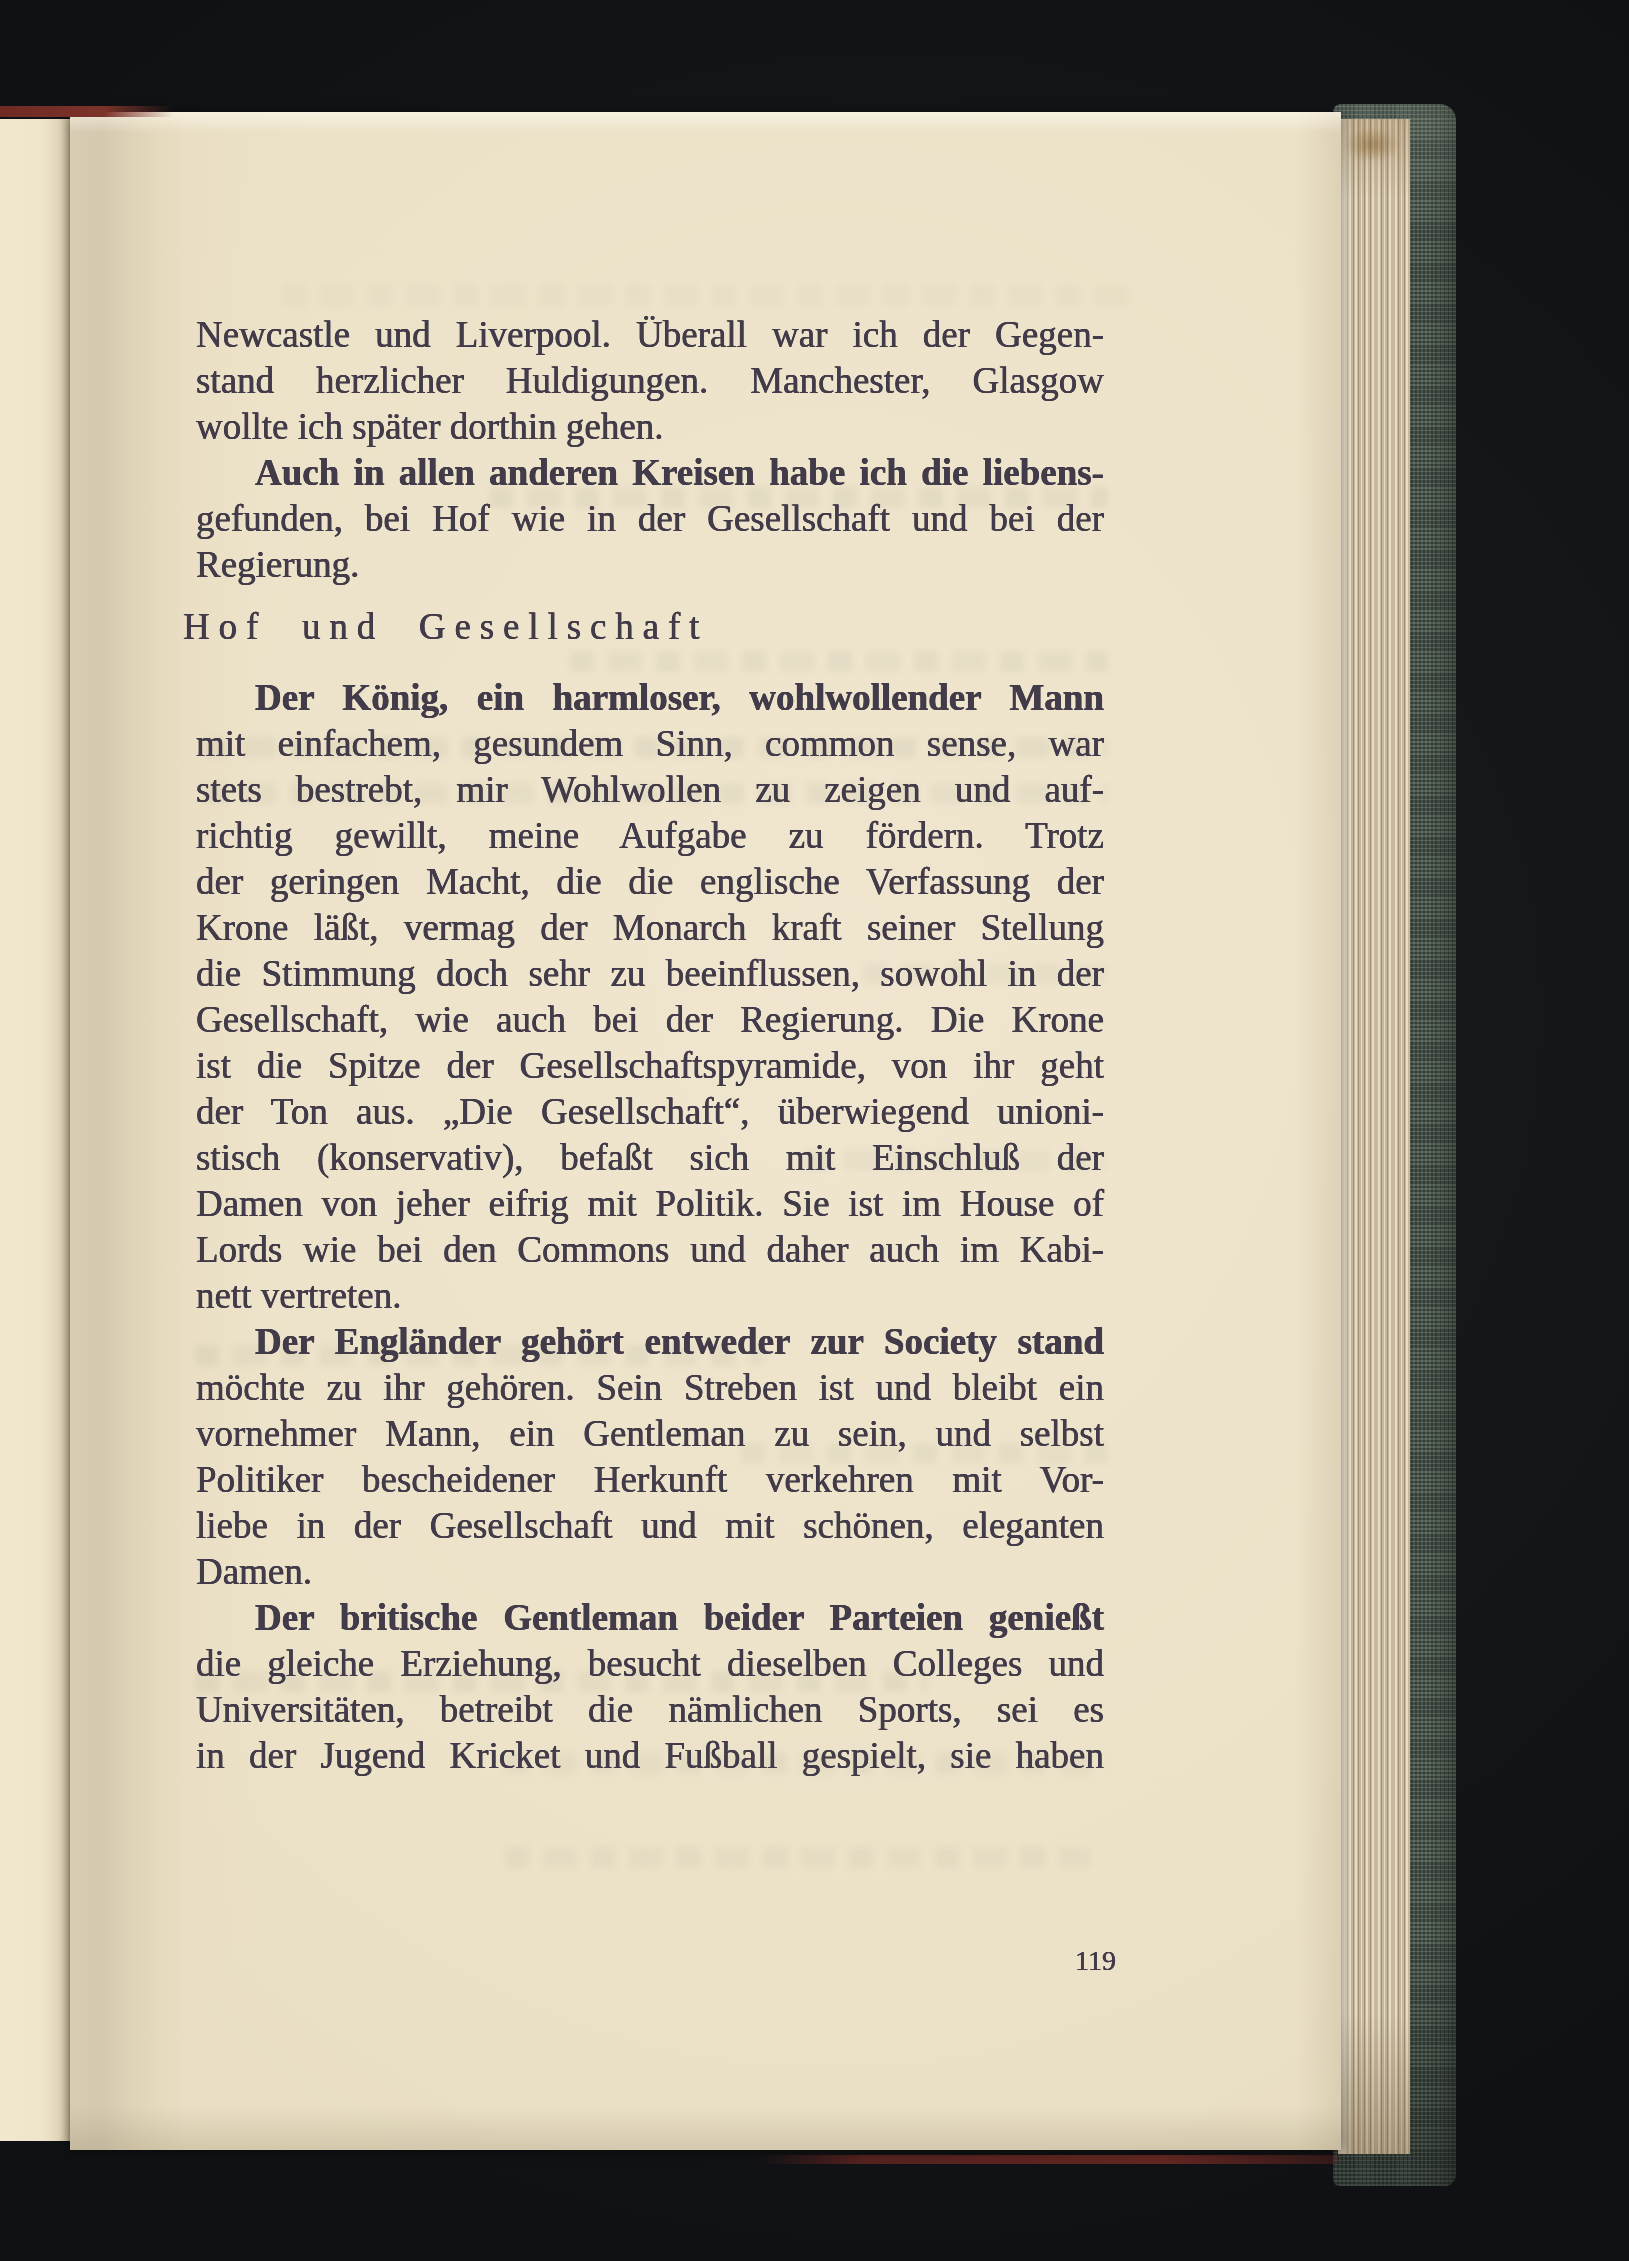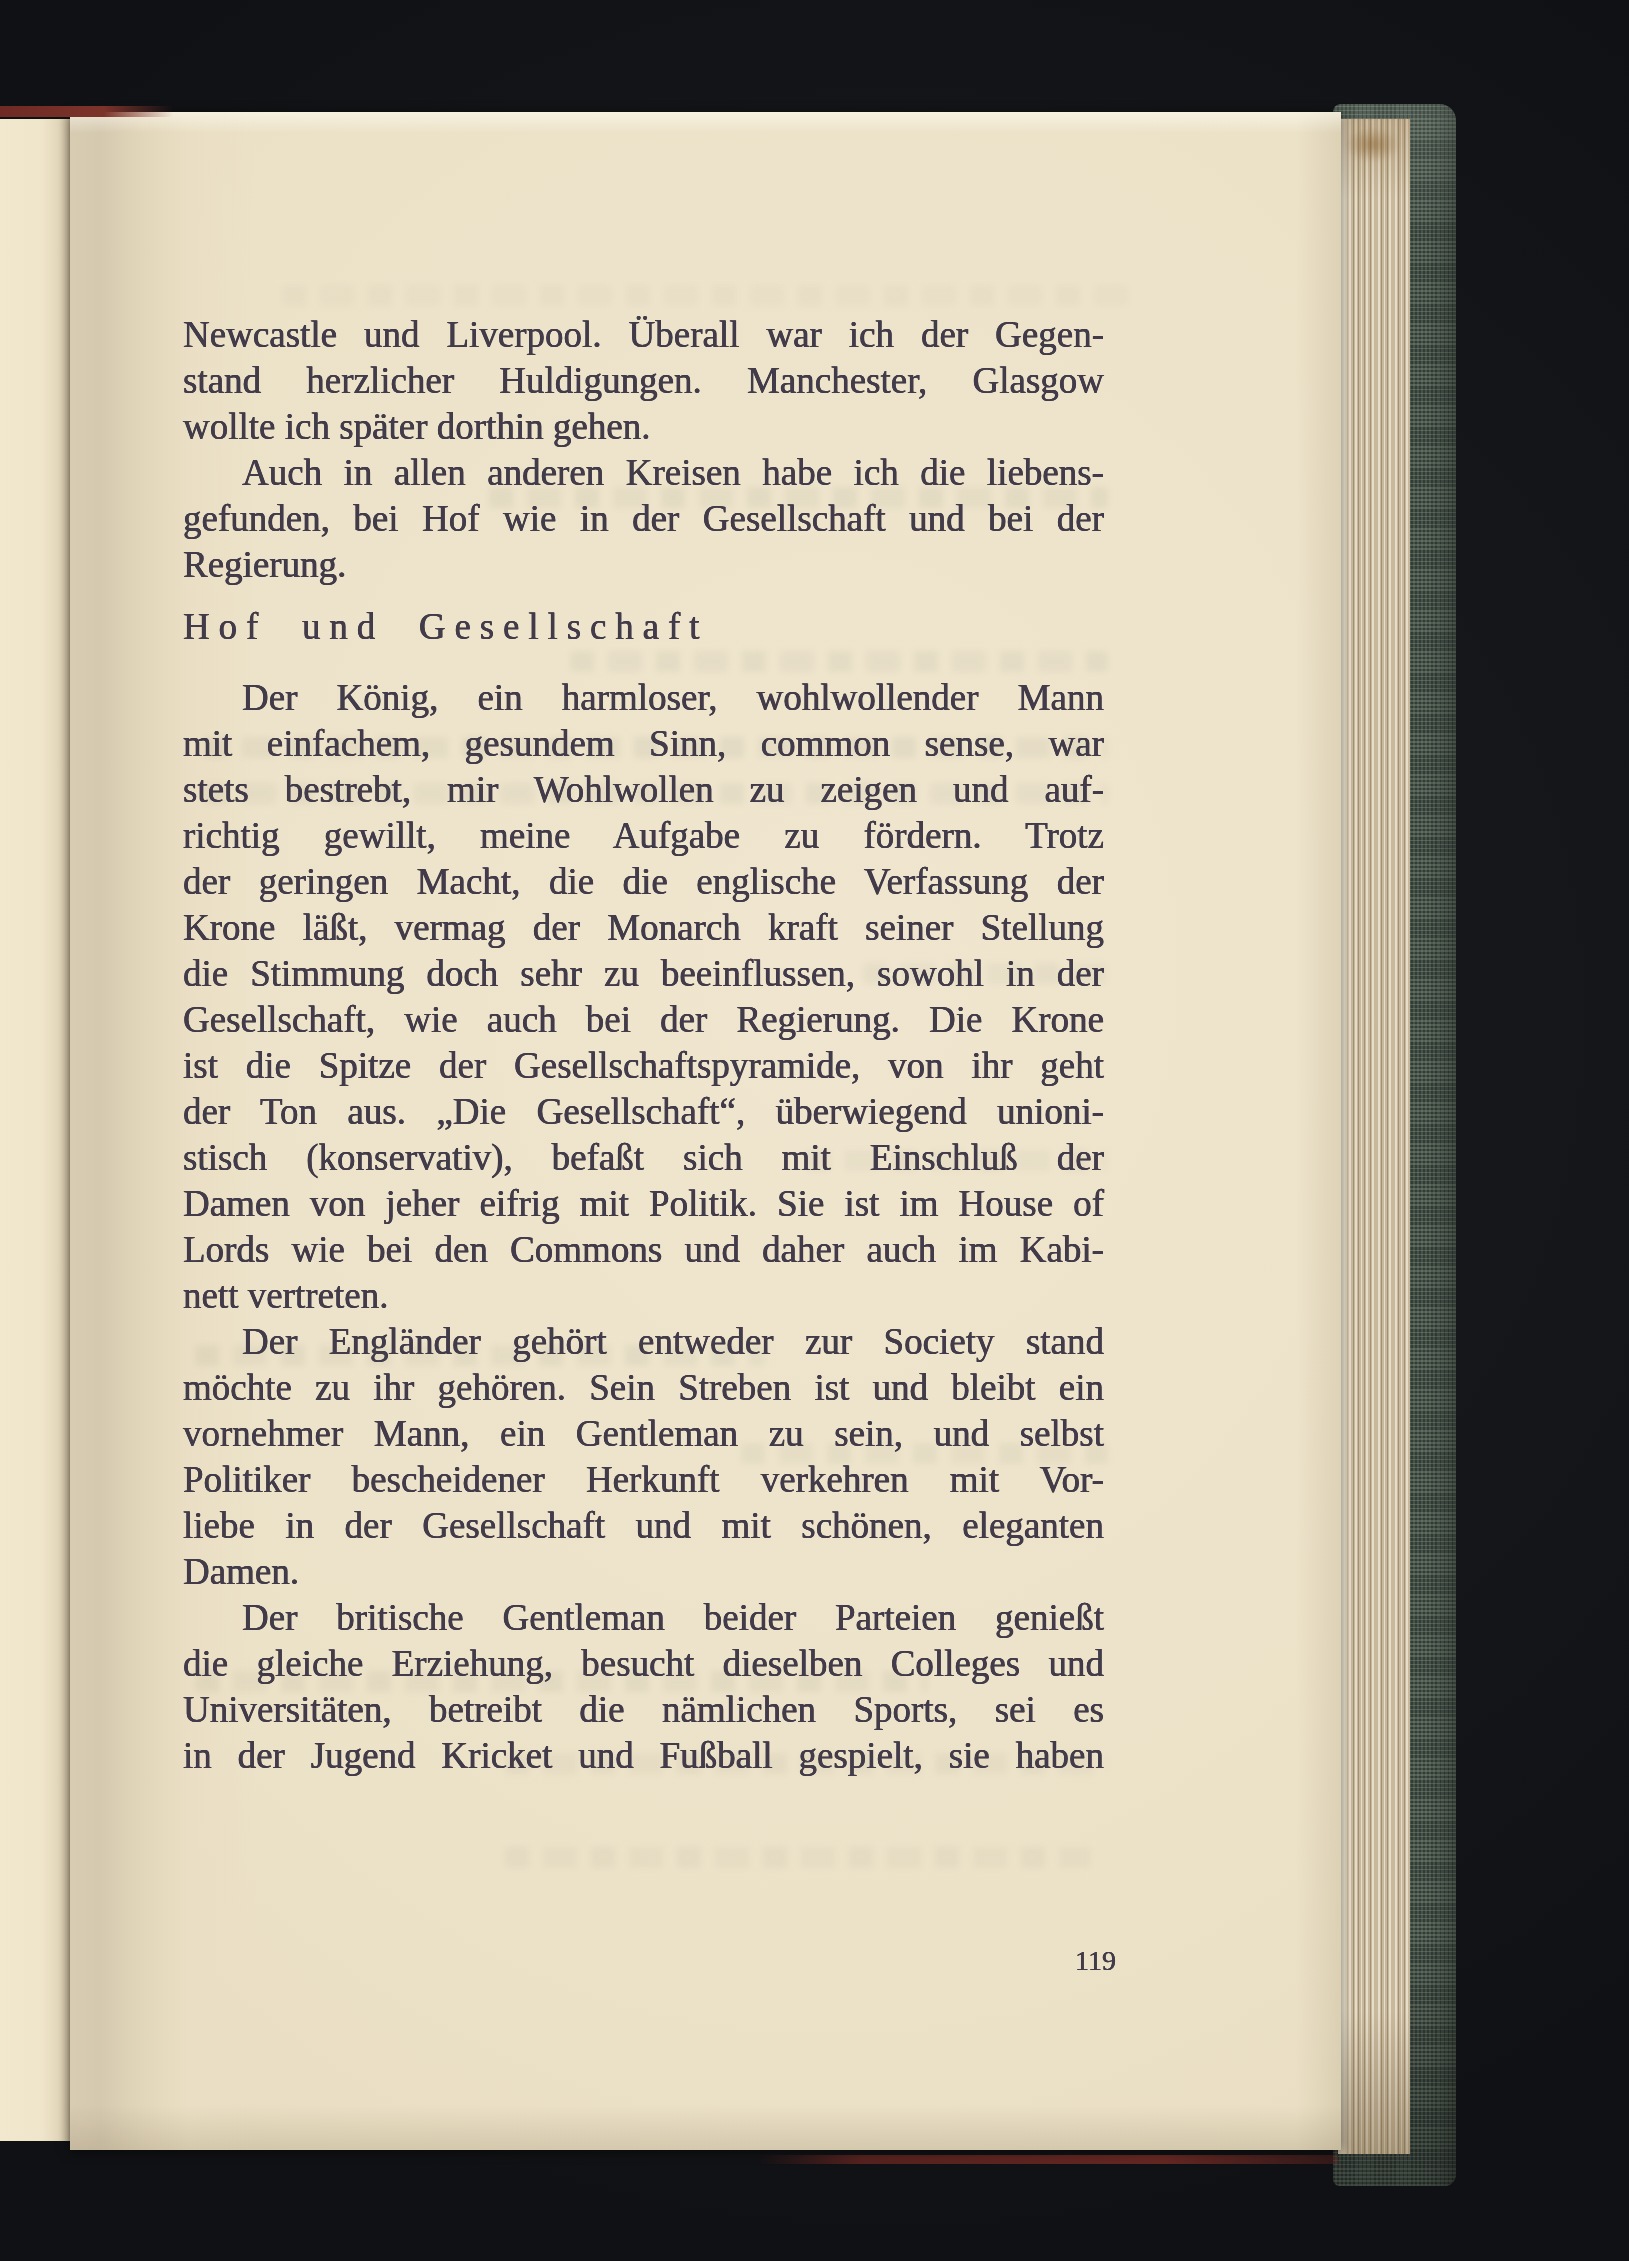--- a/index.html
+++ b/index.html
@@ -79,23 +79,24 @@
 
   
   .textblock{
     position:absolute;left:113px;top:200px;width:921px;
     color:var(--ink,#423b49);font-size:37px;
   }
   .line{
     height:46px;line-height:46px;white-space:nowrap;
     text-align:justify;text-align-last:justify;text-justify:inter-word;
     text-shadow:0.3px 0 0 currentColor, -0.3px 0 0 currentColor;
+    margin-left:13px;
   }
   .line.end{text-align:left;text-align-last:left;}
-  .line.indent{text-indent:59px;}
+  .line.indent{text-indent:59px;font-weight:bold;}
   .heading{
     height:46px;line-height:46px;margin:16.3px 0 24.4px;
     text-align:left;letter-spacing:.24em;word-spacing:.45em;white-space:nowrap;
     text-shadow:0.3px 0 0 currentColor, -0.3px 0 0 currentColor;
     font-family:Liberation Serif, serif;
   }
   .pagenum{
     position:absolute;left:113px;top:1833px;width:933px;
     text-align:right;font-size:28px;color:var(--ink,#423b49);
     text-shadow:0.3px 0 0 currentColor, -0.3px 0 0 currentColor;

